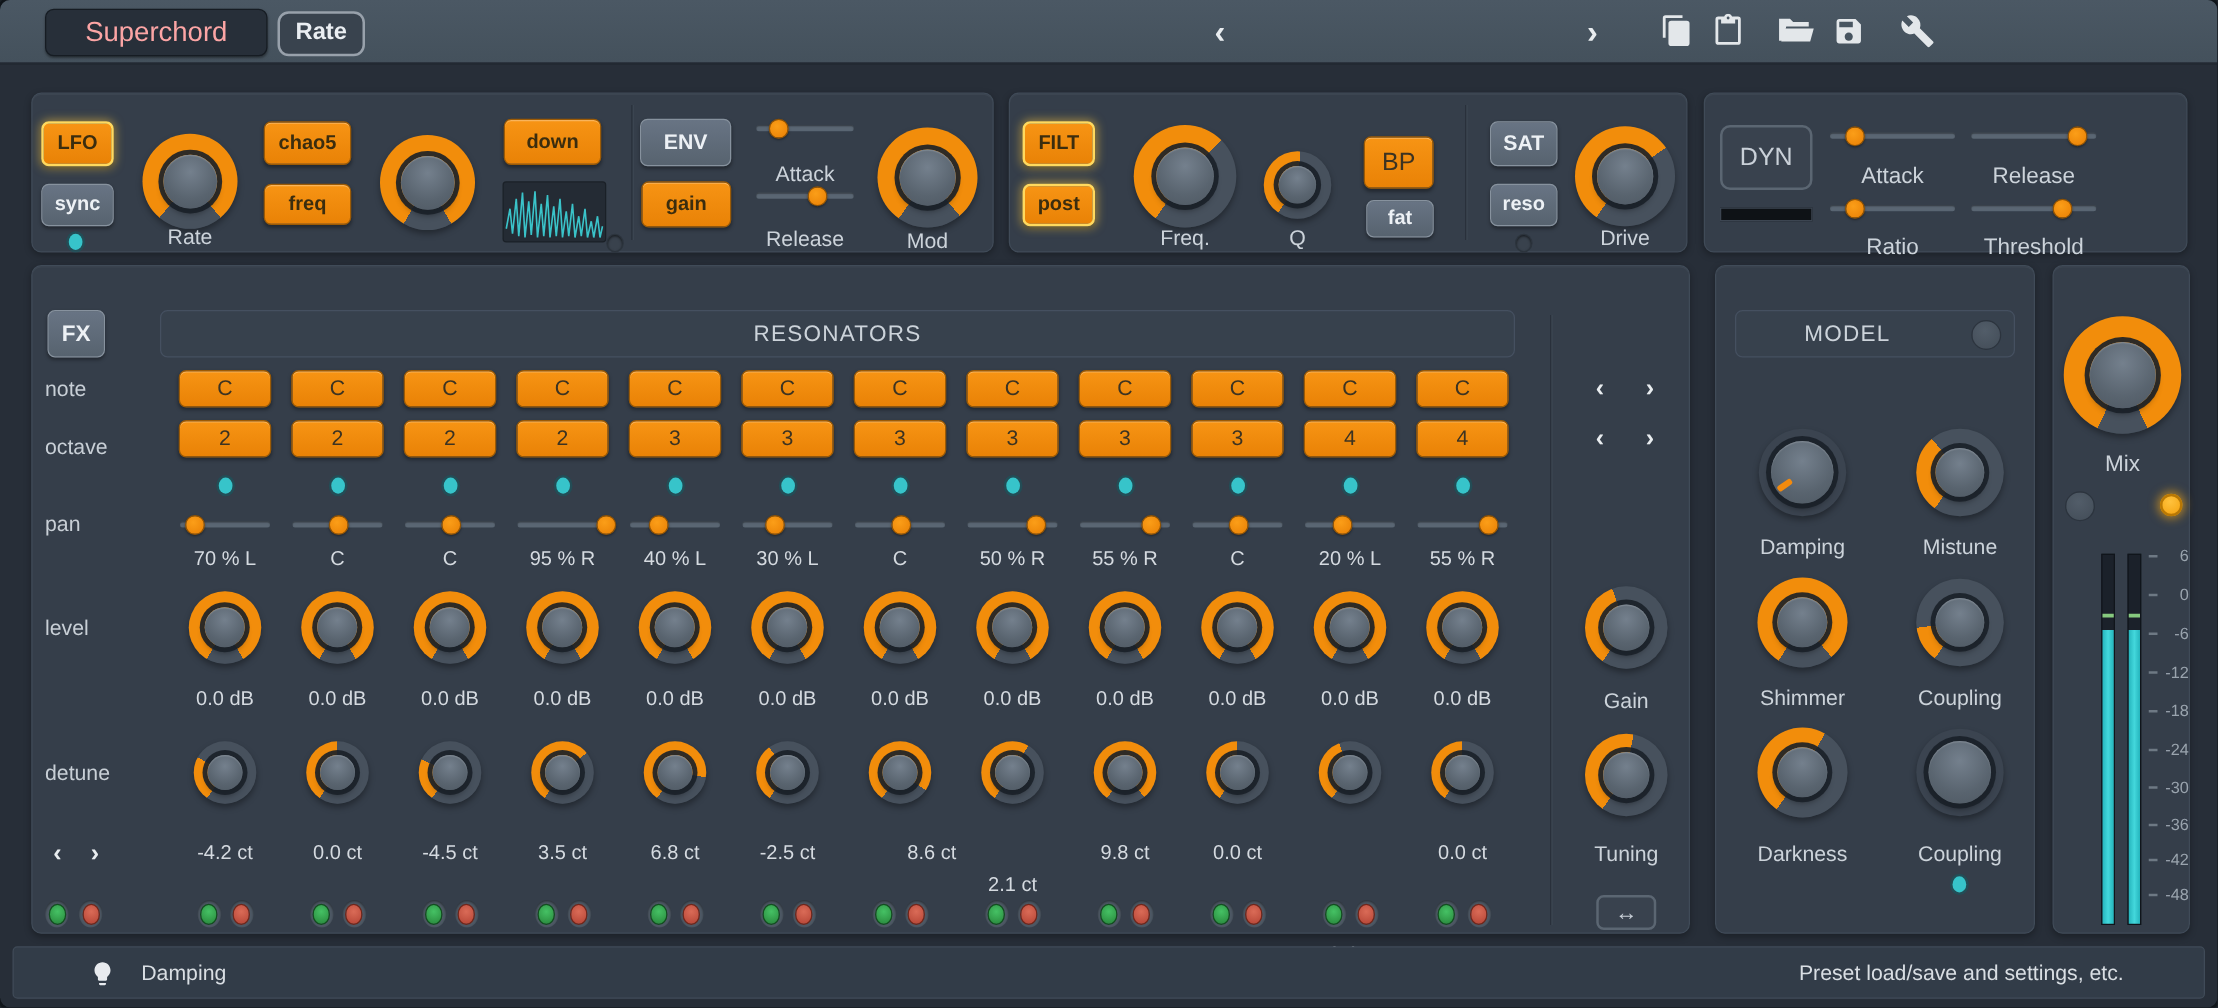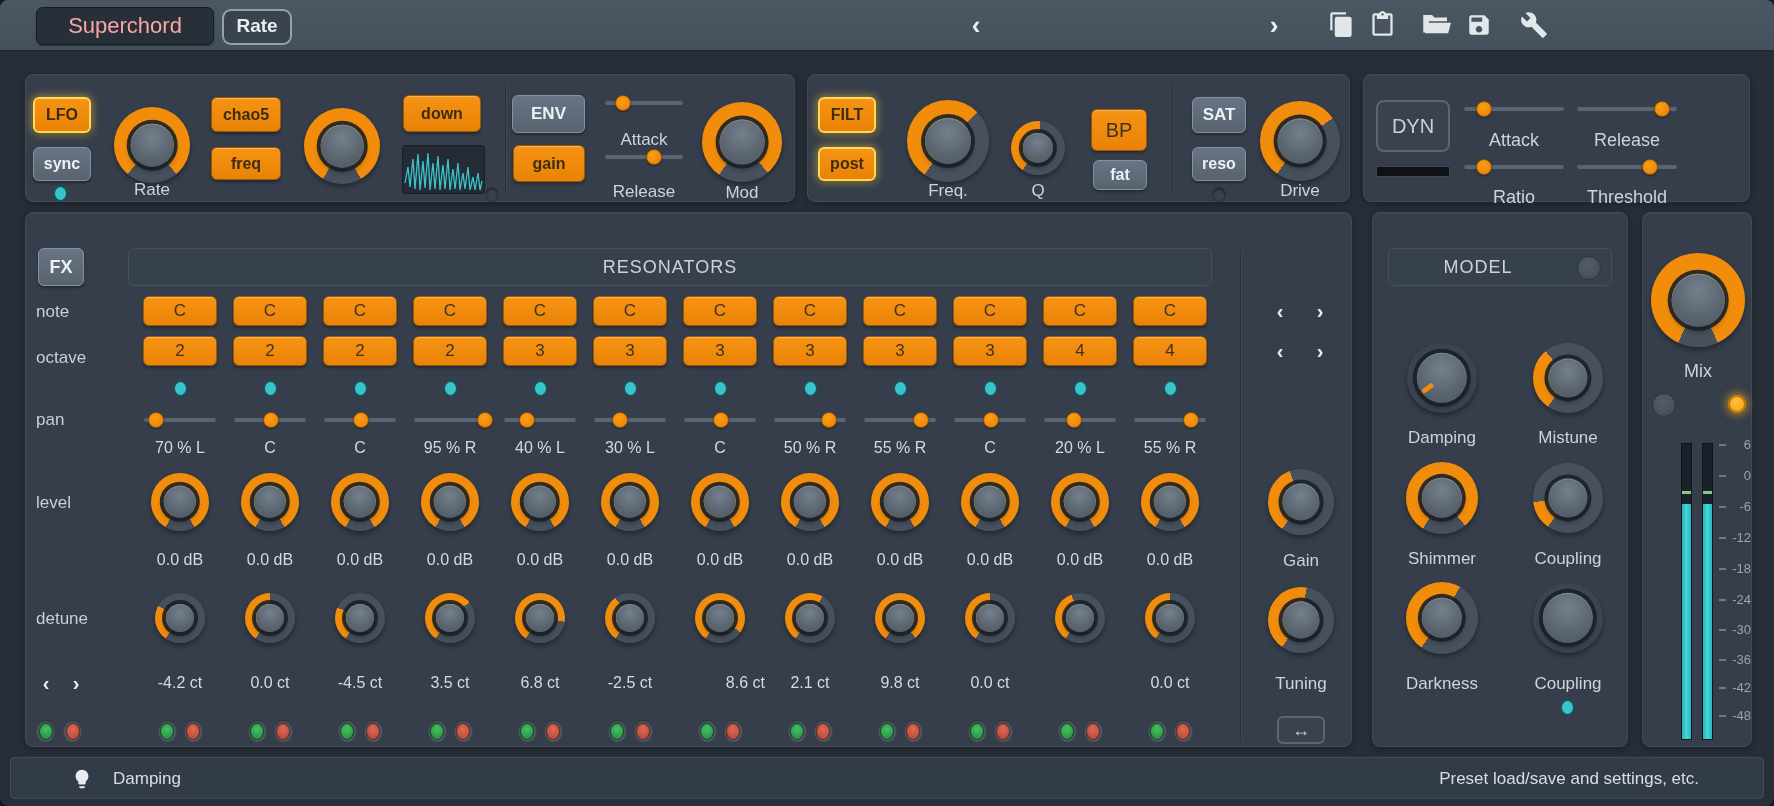--- a/index.html
+++ b/index.html
@@ -410,21 +410,21 @@
       <div class="lbl sm" style="left: 765px; top: 439px; width: 90px;">50 % R</div>
       <div class="knob" style="left: 781px; top: 473px; width: 58px; height: 58px;">
         <div class="karc" style="background: conic-gradient(from 210deg, rgb(242, 141, 11) 0deg, rgb(242, 141, 11) 300deg, rgb(71, 81, 93) 300deg, rgb(71, 81, 93) 360deg);"></div>
         <div class="kface"></div>
       </div>
       <div class="lbl sm" style="left: 765px; top: 551px; width: 90px;">0.0 dB</div>
       <div class="knob" style="left: 785px; top: 593px; width: 50px; height: 50px;">
         <div class="karc" style="background: conic-gradient(from 215deg, rgb(242, 141, 11) 0deg, rgb(242, 141, 11) 175.4deg, rgb(71, 81, 93) 175.4deg, rgb(71, 81, 93) 360deg);"></div>
         <div class="kface"></div>
       </div>
-      <div class="lbl sm" style="left: 765px; top: 674px; width: 90px;">2.1 ct</div>
+      <div class="lbl sm" style="left: 765px; top: 700px; width: 90px;">2.1 ct</div>
       <div class="led green" style="left: 787.5px; top: 720px;">
         <i></i>
       </div>
       <div class="led red" style="left: 813.5px; top: 720px;">
         <i></i>
       </div>
       <div class="btn orange cell" style="left: 863px; top: 296px; width: 74px; height: 30px;">C</div>
       <div class="btn orange cell" style="left: 863px; top: 336px; width: 74px; height: 30px;">3</div>
       <div class="tdot" style="left: 894.5px; top: 382px;"></div>
       <div class="slider" style="left: 864px; top: 411px; width: 72px;">

